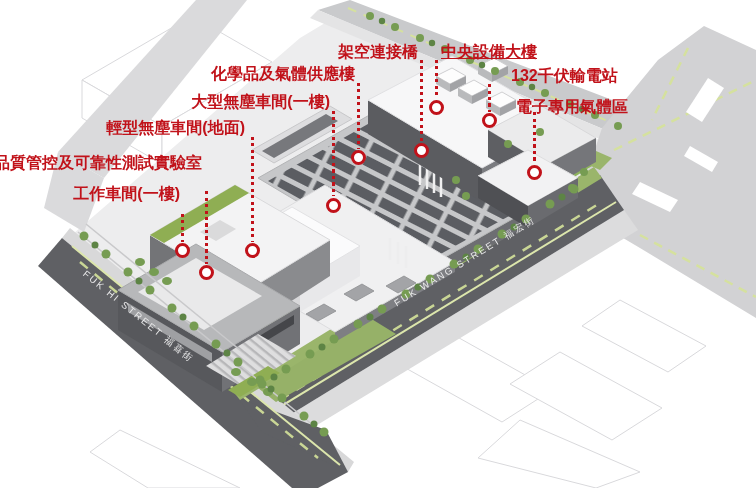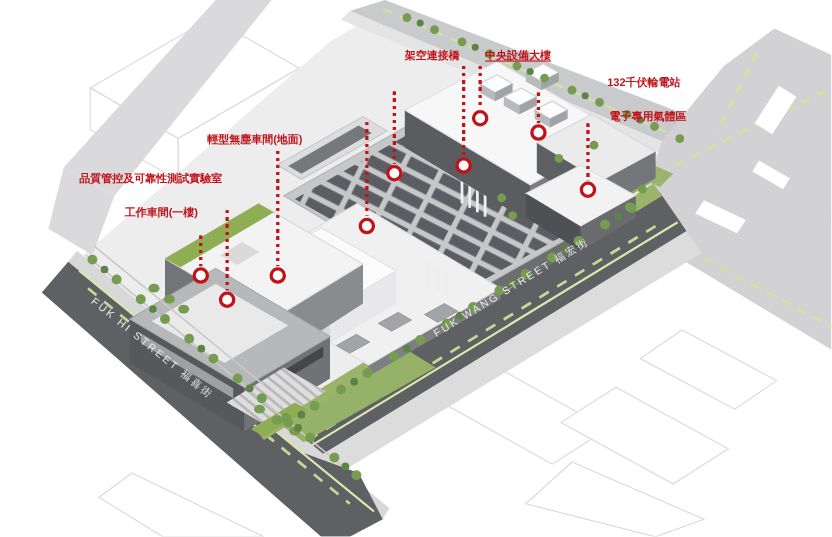--- a/index.html
+++ b/index.html
@@ -1,18 +1,18 @@
 <!DOCTYPE html>
 <html><head>
 <meta charset="utf-8">
 <style>
   html,body{margin:0;padding:0;background:#fff;font-family:"Liberation Sans",sans-serif;}
   .stage{position:relative;width:756px;height:488px;background:#fff;overflow:hidden;}
   .stage svg{position:absolute;left:0;top:0;}
-  .ann{position:absolute;color:#c1121a;font-weight:bold;font-size:10px;line-height:16px;white-space:nowrap;}
+  .ann{position:absolute;color:#c1121a;font-weight:bold;font-size:16px;line-height:16px;white-space:nowrap;}
   .ann.r{text-align:right;}
   .ann span{display:block;}
   .lead{position:absolute;width:3px;background:repeating-linear-gradient(180deg,#c1121a 0 3px,transparent 3px 6.5px);}
   .marker{position:absolute;width:15px;height:15px;box-sizing:border-box;border:3.5px solid #c1121a;border-radius:50%;background:#fff;}
   .street{position:absolute;color:#ebebec;font-size:9.5px;letter-spacing:2.2px;white-space:nowrap;transform-origin:0 0;}
 </style>
 </head>
 <body>
 
 <div class="stage">
@@ -274,39 +274,45 @@
     </div>
 <div class="lead" style="left:419.5px;top:60px;height:82px;"></div>
 <div class="marker" style="left:413.5px;top:142.5px;"></div>
 
 <div class="ann" style="left:441px;top:44px;text-decoration:underline;">
       <span>中央設備大樓</span>
     </div>
 <div class="lead" style="left:434.5px;top:60px;height:39px;"></div>
 <div class="marker" style="left:428.5px;top:99.5px;"></div>
 
-<div class="ann" style="left:516px;top:68px;padding-left:36px;">
+<div class="ann" style="left:475px;top:68px;padding-left:36px;">
       <span>132千伏輸電站</span>
     </div>
 <div class="lead" style="left:487.5px;top:84px;height:28px;"></div>
 <div class="marker" style="left:481.5px;top:112.5px;"></div>
 
+<div class="ann r" style="right:401px;top:66px;">
+      <span>化學品及氣體供應樓</span>
+    </div>
 <div class="lead" style="left:356.5px;top:83px;height:66px;"></div>
 <div class="marker" style="left:350.5px;top:149.5px;"></div>
 
-<div class="ann" style="left:554px;top:99px;font-family:Liberation Serif, serif;">
+<div class="ann" style="left:516px;top:99px;font-family:Liberation Serif, serif;">
       <span>電子專用氣體區</span>
     </div>
 <div class="lead" style="left:532.5px;top:112px;height:52px;"></div>
 <div class="marker" style="left:526.5px;top:164.5px;"></div>
 
+<div class="ann r" style="right:426px;top:94px;">
+      <span>大型無塵車間(一樓)</span>
+    </div>
 <div class="lead" style="left:331.5px;top:111px;height:85px;"></div>
 <div class="marker" style="left:325.5px;top:197.5px;"></div>
 
-<div class="ann r" style="right:481px;top:120px;margin-left:29px;">
+<div class="ann r" style="right:511px;top:120px;margin-left:29px;">
       <span>輕型無塵車間(地面)</span>
     </div>
 <div class="lead" style="left:250.5px;top:137px;height:105px;"></div>
 <div class="marker" style="left:244.5px;top:242.5px;"></div>
 
 <div class="ann r" style="right:554px;top:155px;">
   <span>品質管控及可靠性測試實驗室</span>
 </div>
 <div class="lead" style="left:204.5px;top:191px;height:73px;"></div>
 <div class="marker" style="left:198.5px;top:264.5px;"></div>

